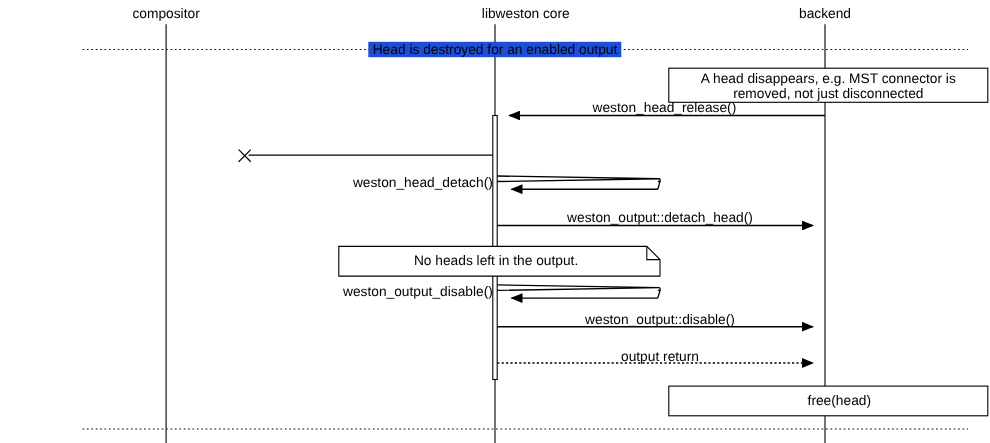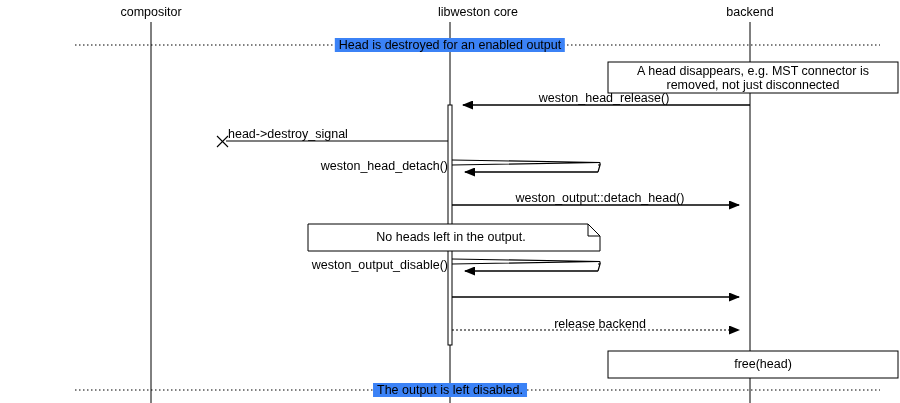--- a/index.html
+++ b/index.html
@@ -37,21 +37,21 @@
     transform: translateX(-50%);
   }
   .lbl.right {
     text-align: center;
     transform: translateX(-100%);
   }
   .participant-title {
     font-size: 12.5px;
   }
   .divider-text {
-    background: #3b82f6;
+    background: #1d4ed8;
     padding: 0 4px;
   }
   .note-text {
     position: absolute;
     font-size: 12.5px;
     line-height: 14px;
     text-align: center;
     color: #000;
   }
 </style>
@@ -128,43 +128,40 @@
     <rect x="608" y="351" width="290" height="27" fill="#ffffff" stroke="#000000" stroke-width="1"></rect>
   </svg>
 
   <div class="lbl center participant-title" style="left:151px; top:5px;">compositor</div>
   <div class="lbl center participant-title" style="left:450px; top:5px;margin-left:28px;">libweston core</div>
   <div class="lbl center participant-title" style="left:750px; top:5px;">backend</div>
 
   <div class="lbl center" style="left:450px; top:38px;">
     <span class="divider-text">Head is destroyed for an enabled output</span>
   </div>
-  <div class="lbl center" style="left:450px; top:383px;">
-    <span class="divider-text">The output is left disabled.</span>
-  </div>
 
   <div class="note-text" style="left:308px; top:230px; width:286px;">
     <div>No heads left in the output.</div>
   </div>
 
   <div class="note-text" style="left:608px; top:64px; width:290px;">
     <div>A head disappears, e.g. MST connector is</div>
     <div>removed, not just disconnected</div>
   </div>
 
   <div class="note-text" style="left:608px; top:357px; width:290px;padding-left:10px;">
     <div>free(head)</div>
   </div>
 
   <div class="lbl center" style="left:604px; top:91px;">weston_head_release()</div>
 
-  <div class="lbl" style="left:228px; top:127px;">head-&gt;destroy_signal</div>
 
   <div class="lbl right" style="left:448px; top:159px;">weston_head_detach()</div>
 
   <div class="lbl center" style="left:600px; top:191px;">weston_output::detach_head()</div>
 
   <div class="lbl right" style="left:448px; top:258px;">weston_output_disable()</div>
 
+  <div class="lbl center" style="left:600px; top:284px;">weston_output::disable()</div>
 
-  <div class="lbl center" style="left:600px; top:317px;">release backend</div>
+  <div class="lbl center" style="left:600px; top:317px;">output return</div>
 
 </div>
 
 </body></html>

